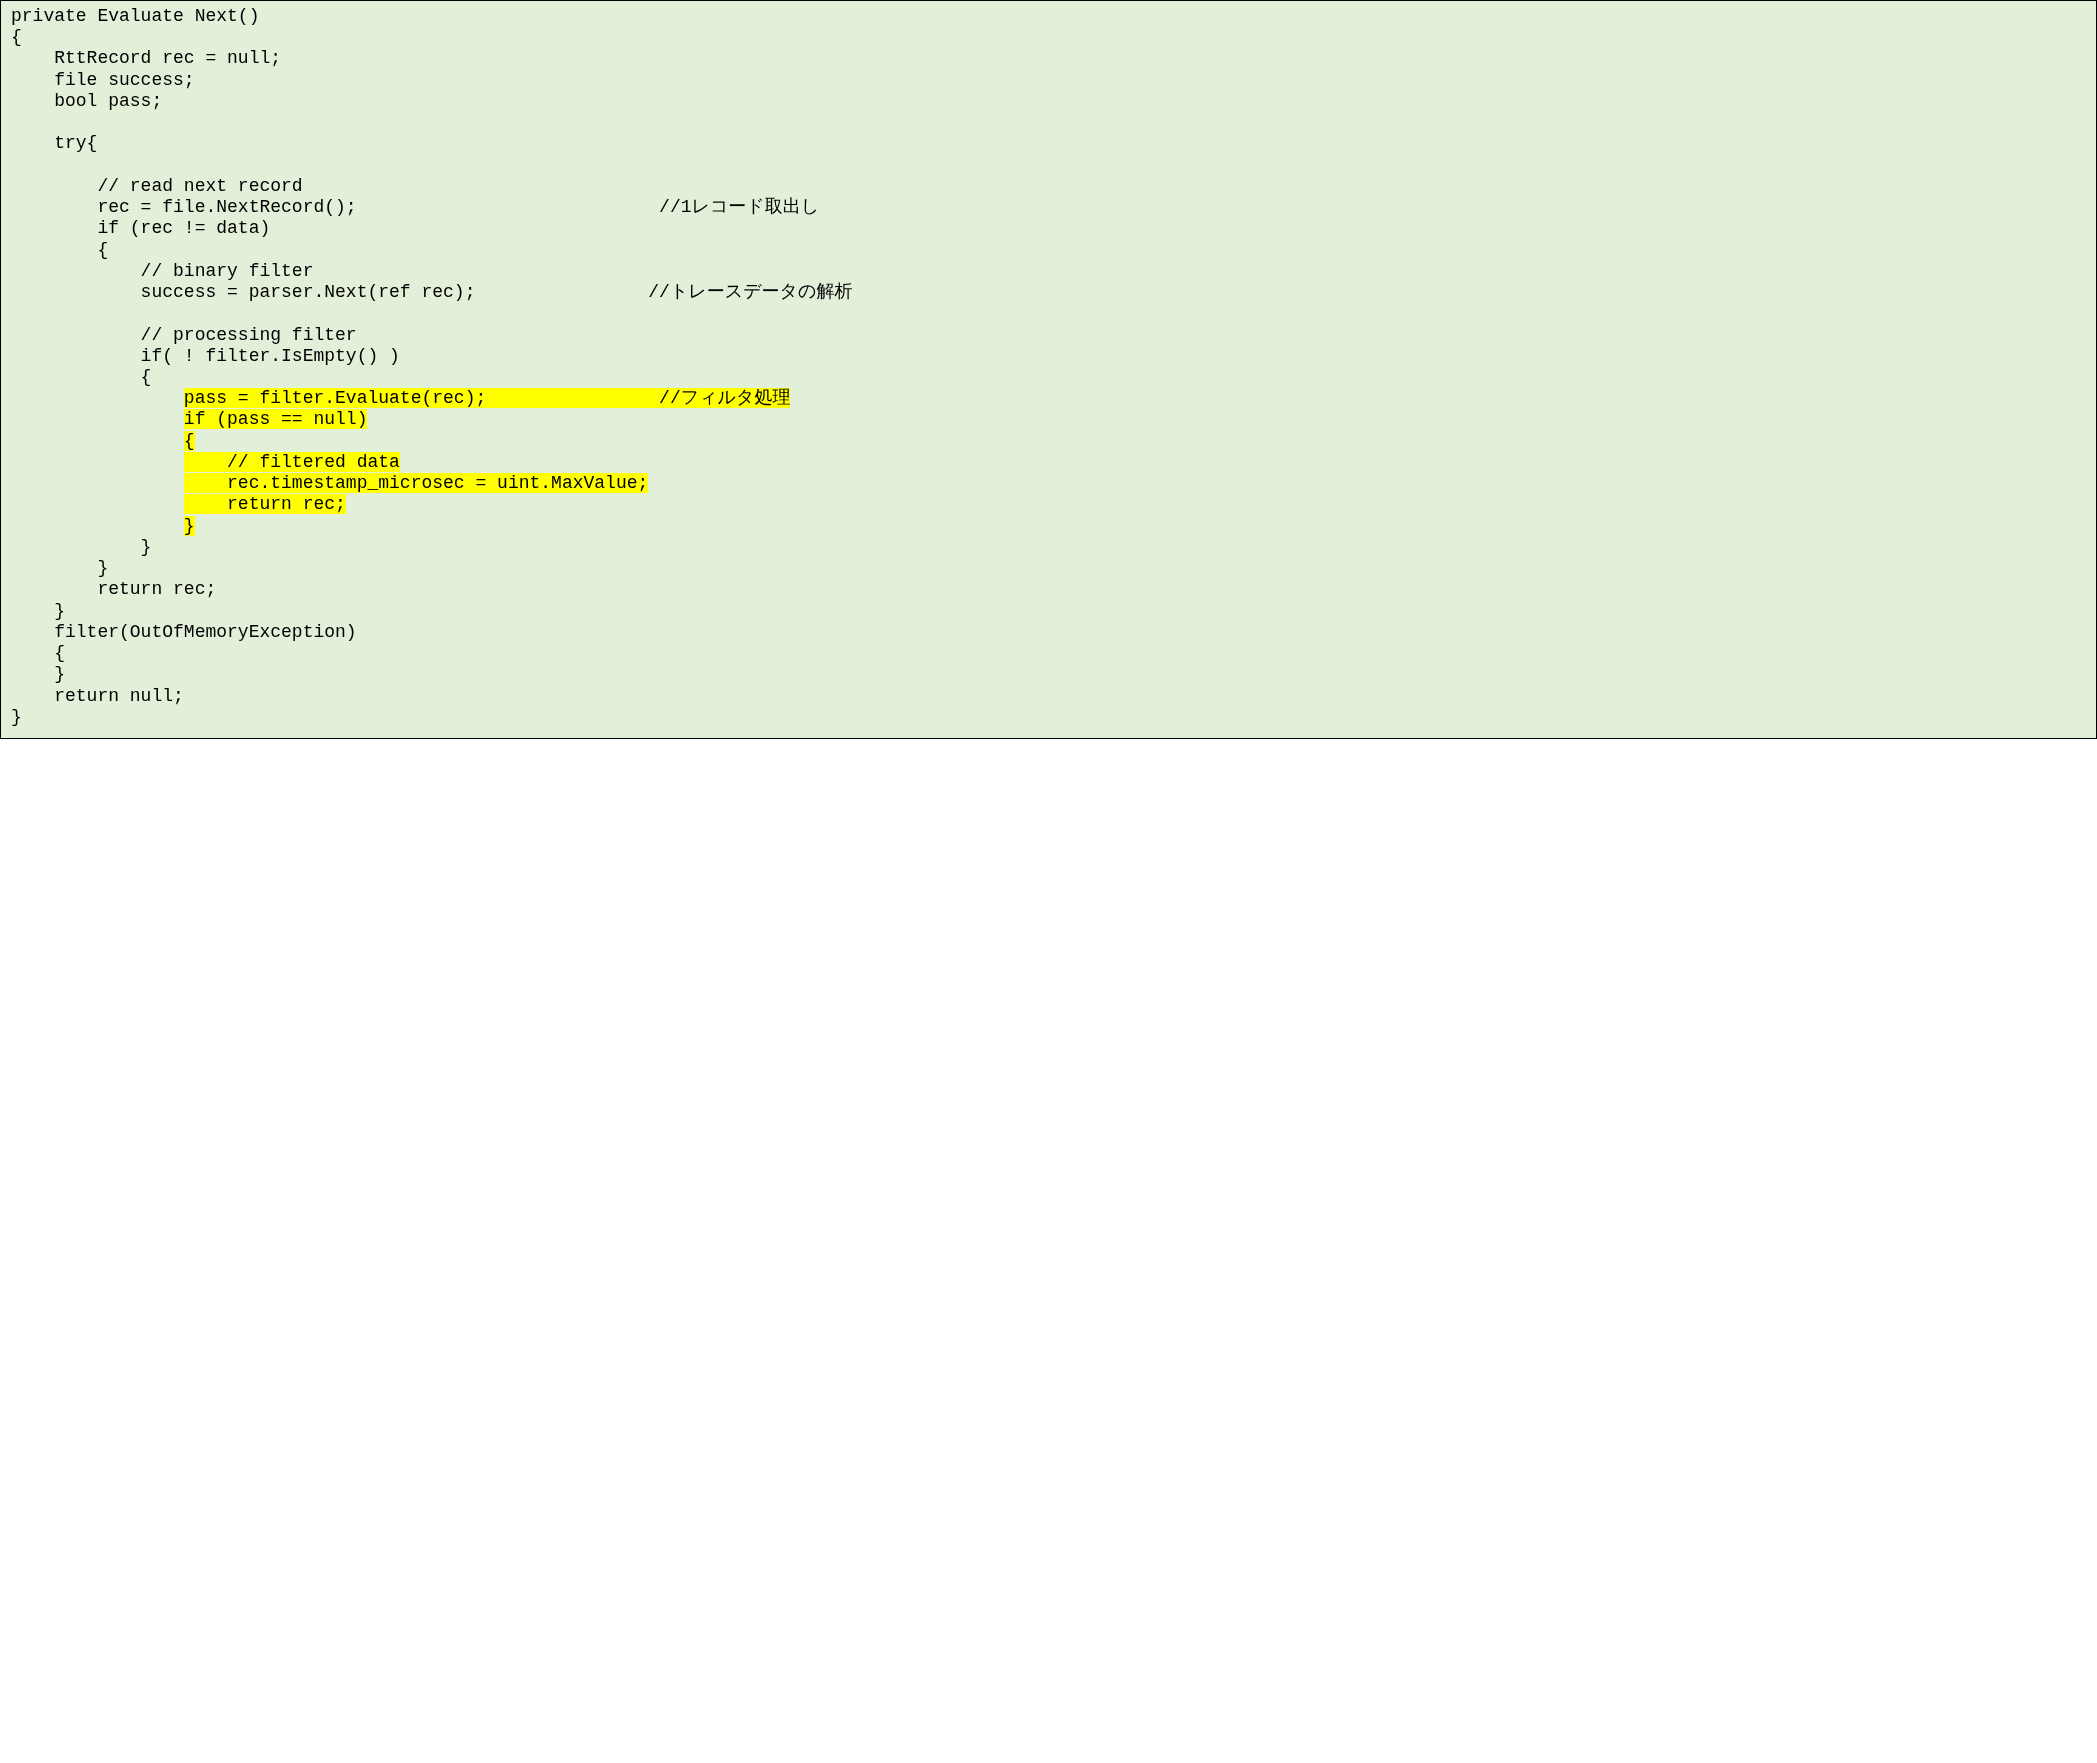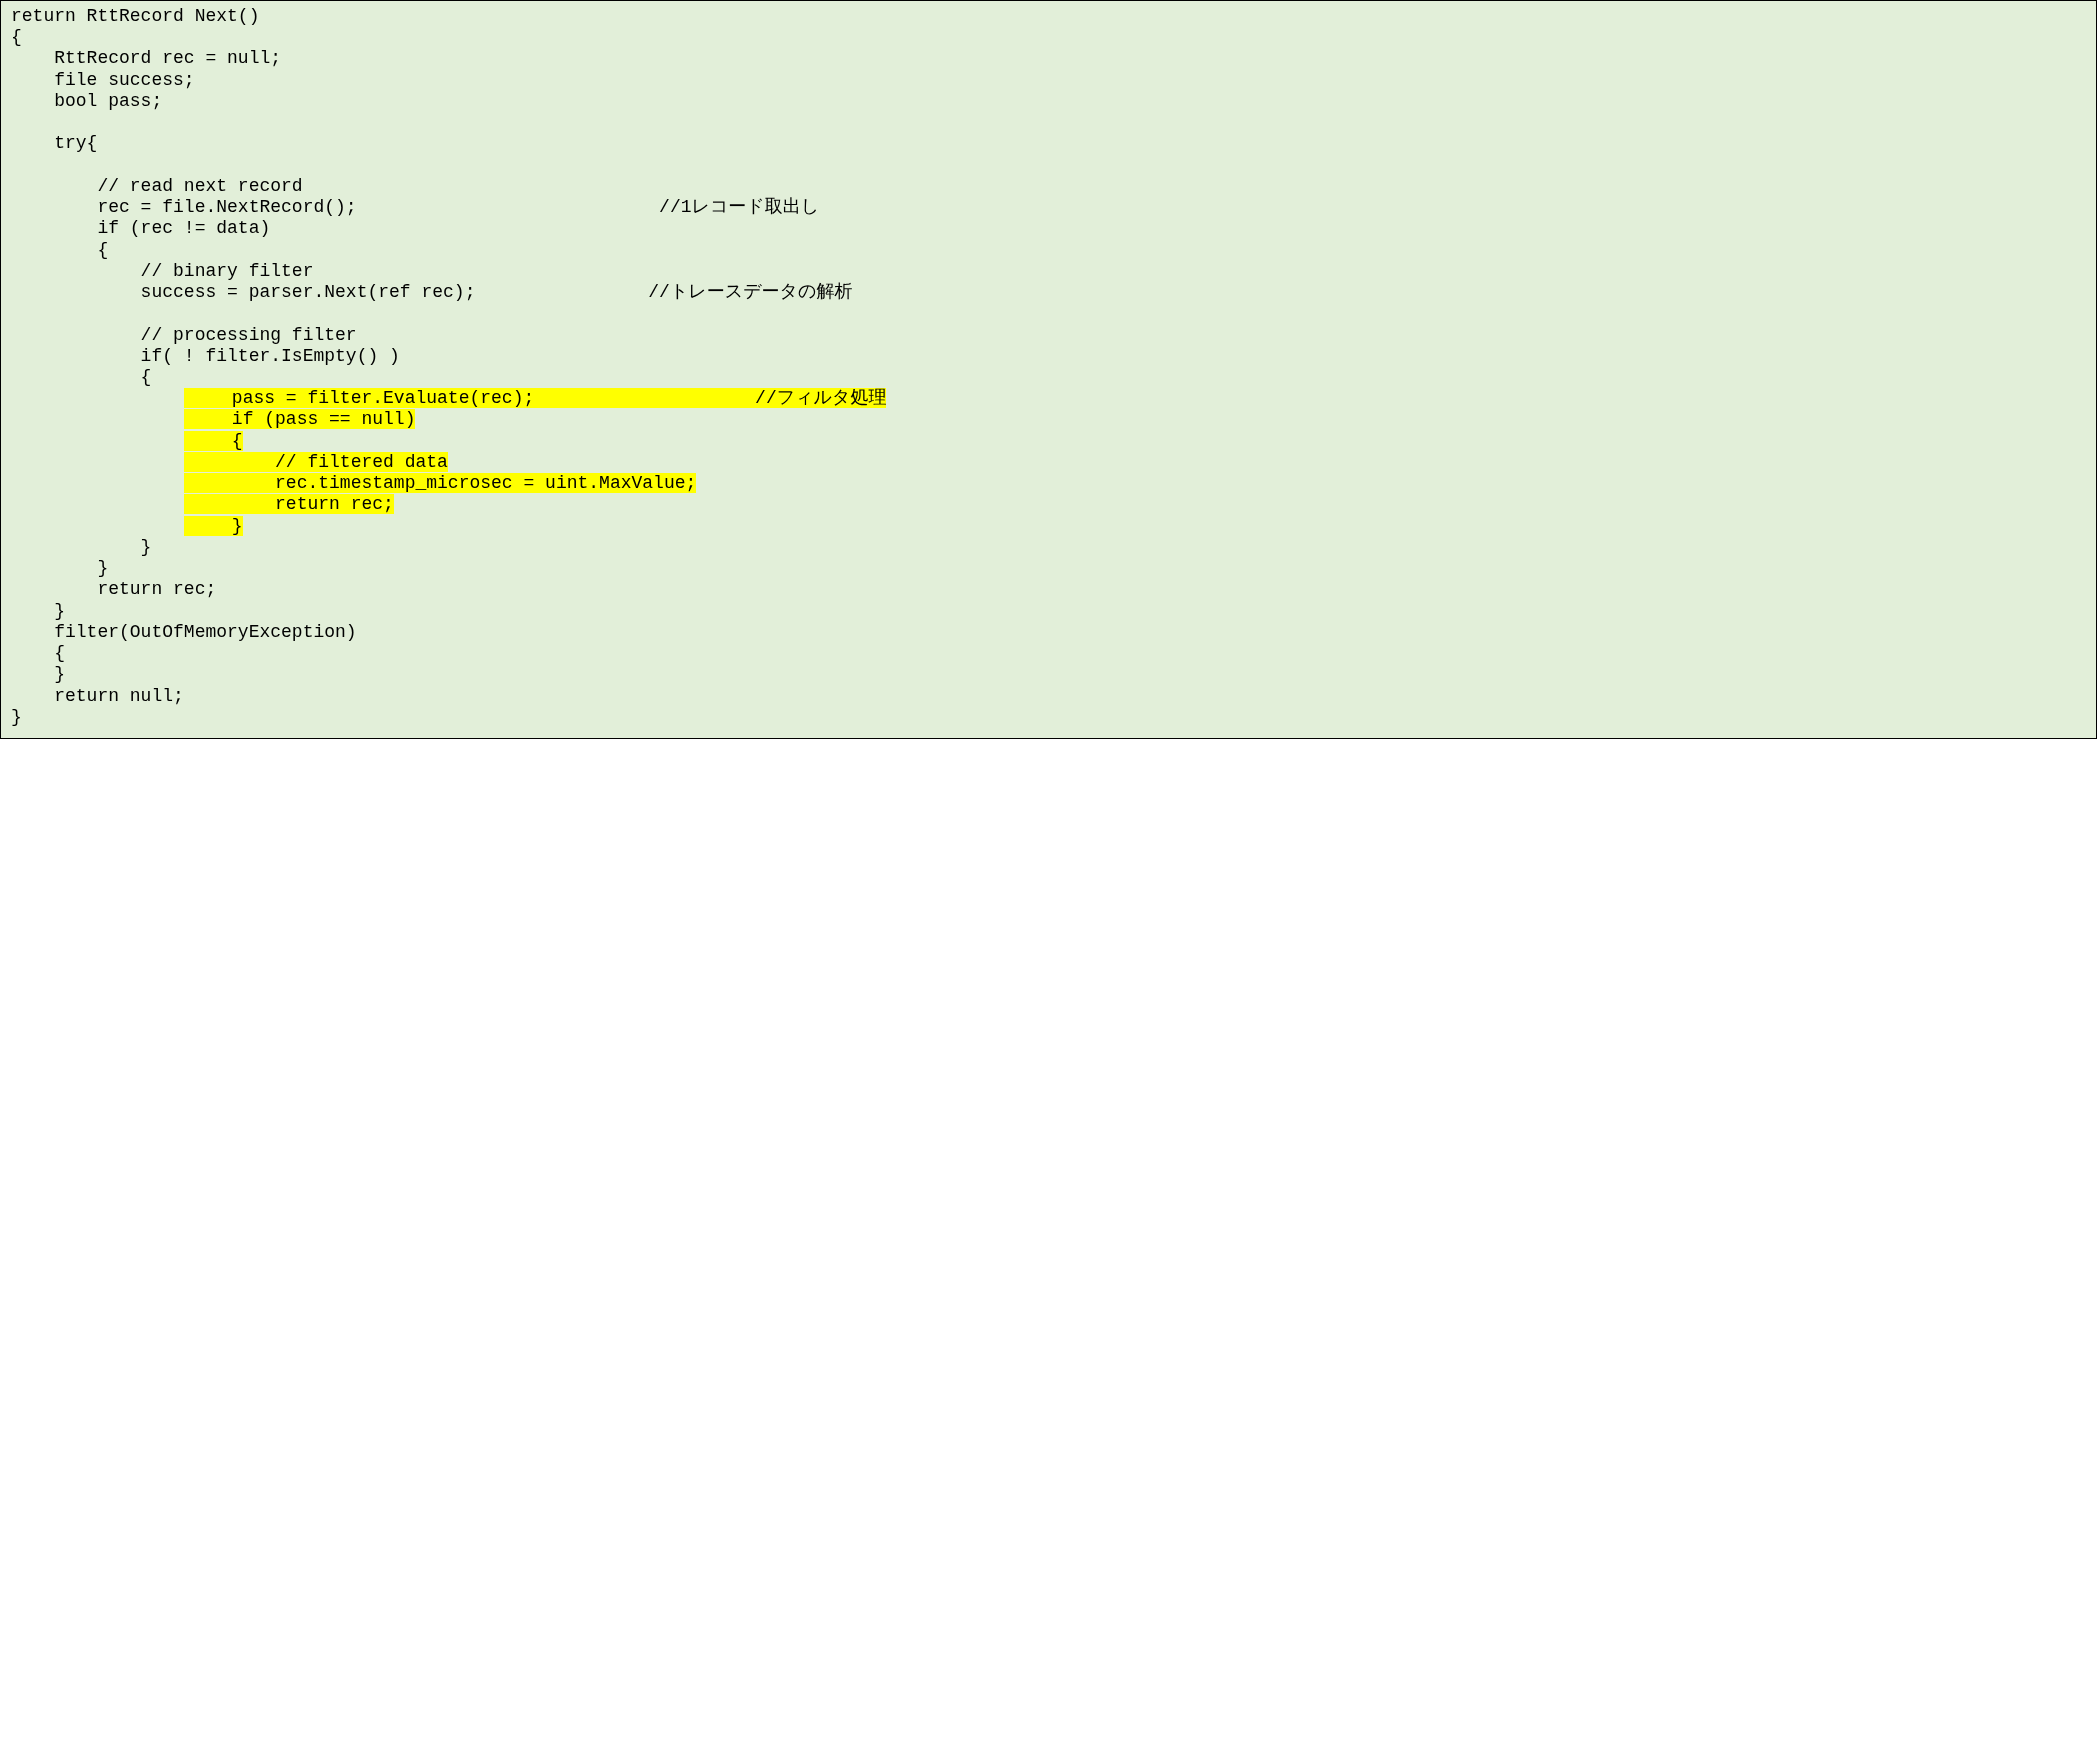--- a/index.html
+++ b/index.html
@@ -14,27 +14,26 @@
     font-size: 18px;
     line-height: 1.18;
     padding: 5px 10px 10px 10px;
     white-space: pre;
     color: #000;
     box-sizing: border-box;
     width: 2097px;
   }
   .hl {
     background: #ffff00;
-    padding-left: 48px;
   }
 </style>
 </head>
 <body>
 
-<div class="code-box"><span>return RttRecord Next()</span>
+<div class="code-box"><span>private Evaluate Next()</span>
 <span>{</span>
 <span>    RttRecord rec = null;</span>
 <span>    file success;</span>
 <span>    bool pass;</span>
 <span></span>
 <span>    try{</span>
 <span></span>
 <span>        // read next record</span>
 <span>        rec = file.NextRecord();                            </span><span>//1レコード取出し</span>
 <span>        if (rec != data)</span>

